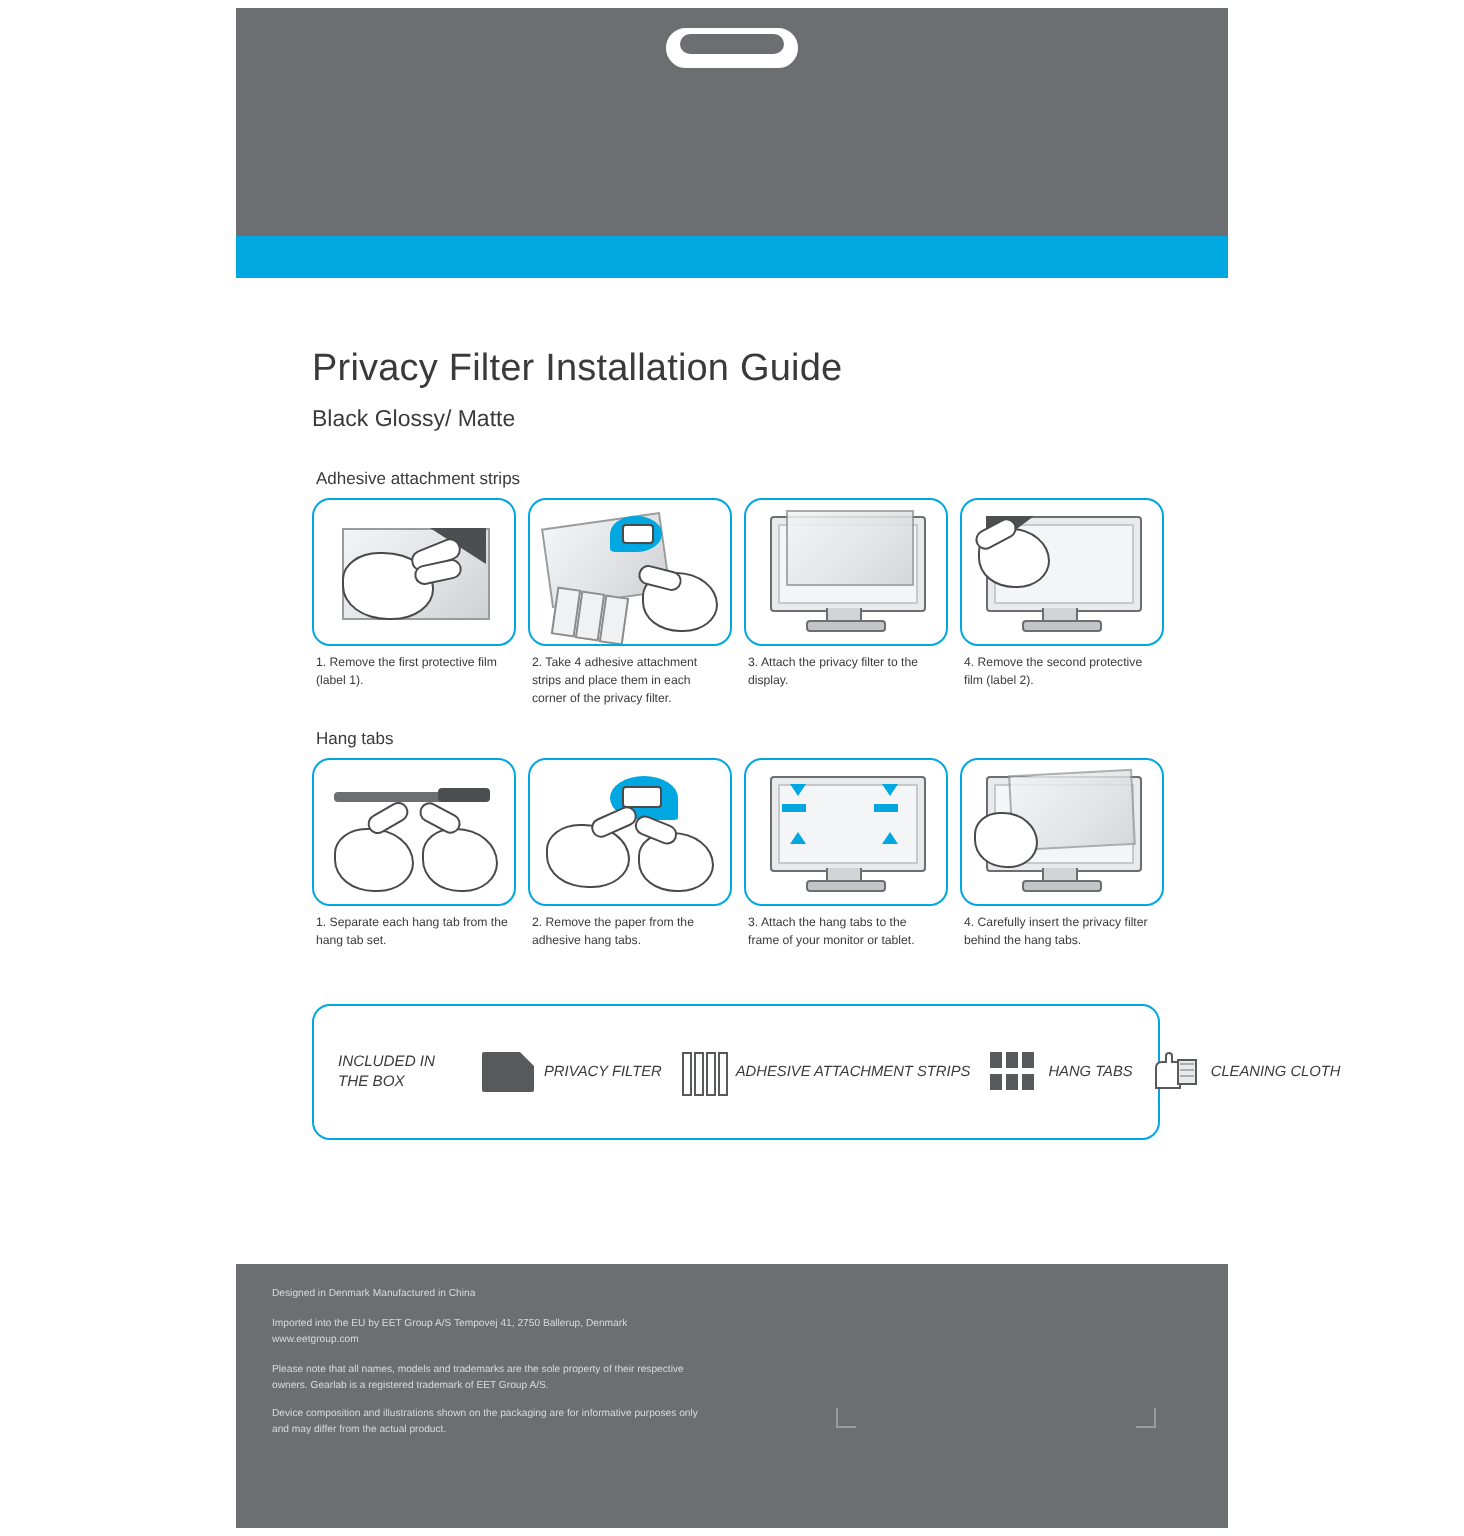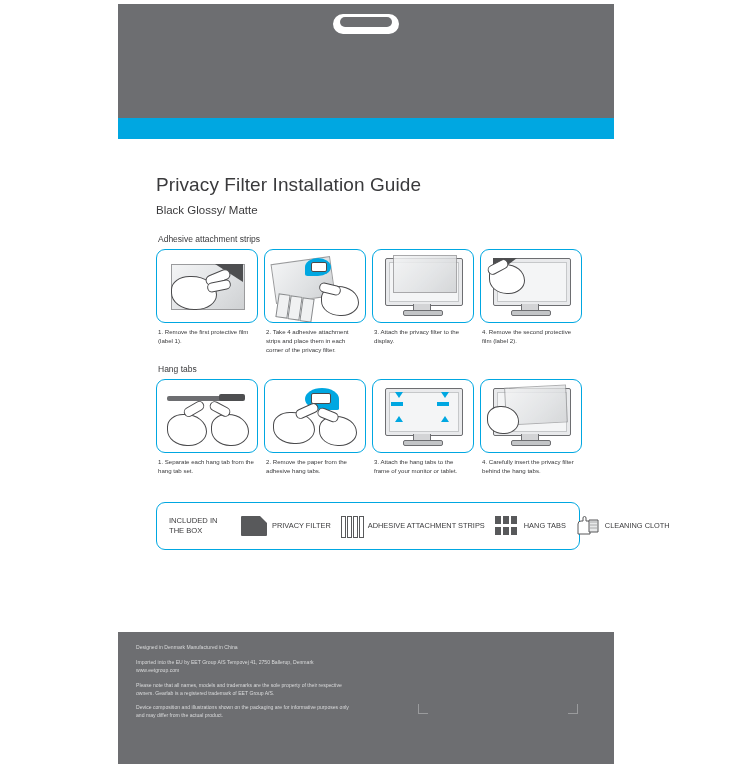--- a/index.html
+++ b/index.html
@@ -116,22 +116,23 @@
     padding: 0 2px;
   }
   
   .box-bar {
     margin-top: 26px;
     height: 46px;
     border: 1.6px solid #00a7e1;
     border-radius: 9px;
     display: flex;
     align-items: center;
-    padding: 0 12px;
+    padding: 10px 12px;
     gap: 10px;
+    font-style: italic;
   }
   .box-title {
     font-size: 7.6px;
     line-height: 1.35;
     color: #3a3a3c;
     width: 62px;
     flex: none;
   }
   .box-item {
     display: flex;

